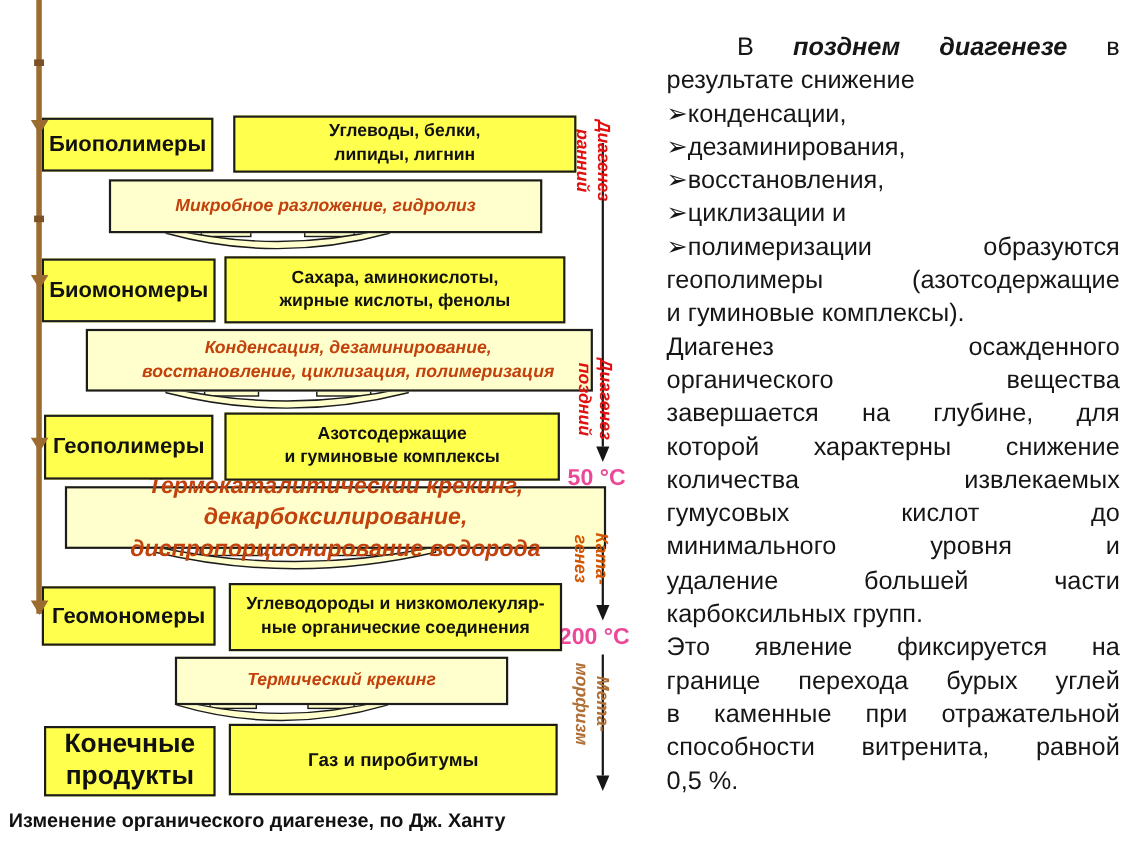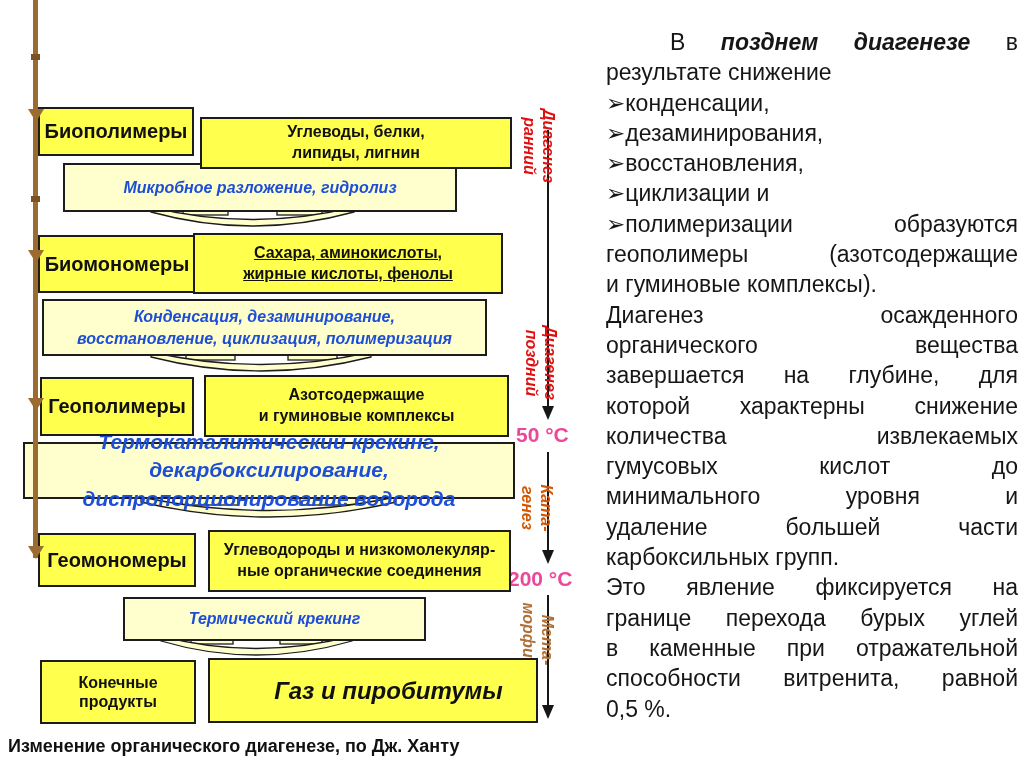--- a/index.html
+++ b/index.html
@@ -11,33 +11,33 @@
   
   .ybox{position:absolute;background:#ffff4d;border:2px solid #1c1c1c;
         display:flex;align-items:center;justify-content:center;text-align:center;
         font-weight:bold;color:#111;z-index:3;}
   .lbl{font-size:20px;line-height:1.15;}
   .dtl{font-size:16px;line-height:1.3;}
   #box-l1{left:38px;top:107px;width:152px;height:45px;}
   #box-l2{left:38px;top:235px;width:154px;height:54px;}
   #box-l3{left:40px;top:377px;width:150px;height:55px;}
   #box-l4{left:38px;top:533px;width:154px;height:50px;}
-  #box-l5{left:40px;top:660px;width:152px;height:60px;font-size:16px;line-height:1.2;}
-  #box-r1{left:200px;top:105px;width:308px;height:48px;margin-top:12px;}
-  #box-r2{left:193px;top:233px;width:306px;height:57px;text-decoration:underline;}
+  #box-l5{left:40px;top:660px;width:152px;height:60px;font-size:24px;line-height:1.2;}
+  #box-r1{left:212px;top:105px;width:308px;height:48px;}
+  #box-r2{left:204px;top:233px;width:306px;height:57px;}
   #box-r3{left:204px;top:375px;width:301px;height:58px;}
   #box-r4{left:208px;top:530px;width:299px;height:58px;}
-  #box-r5{left:208px;top:658px;width:295px;height:61px;font-style:italic;font-size:24px;padding-left:31px;}
+  #box-r5{left:208px;top:658px;width:295px;height:61px;font-size:17px;}
 
   
   .pbox{position:absolute;background:#ffffcd;border:2px solid #1c1c1c;
         display:flex;align-items:center;justify-content:center;text-align:center;
-        font-weight:bold;font-style:italic;color:#1d4ed8;font-size:16px;line-height:1.35;z-index:2;}
+        font-weight:bold;font-style:italic;color:#c2410c;font-size:16px;line-height:1.35;z-index:2;margin-left:36px;}
   #proc1{left:63px;top:163px;width:390px;height:45px;}
-  #proc2{left:42px;top:299px;width:441px;height:53px;}
+  #proc2{left:42px;top:299px;width:441px;height:53px;padding-left:16px;}
   #proc3{left:23px;top:442px;width:488px;height:53px;font-size:21px;}
   #proc4{left:123px;top:597px;width:299px;height:40px;}
 
   .funnel{position:absolute;z-index:1;}
 
   
   .brown-line{position:absolute;left:33px;top:0;width:5px;height:558px;background:#9c6b30;z-index:4;}
   .brown-ah{position:absolute;width:0;height:0;z-index:5;
             border-left:8px solid transparent;border-right:8px solid transparent;
             border-top:13px solid #9c6b30;left:28px;}

